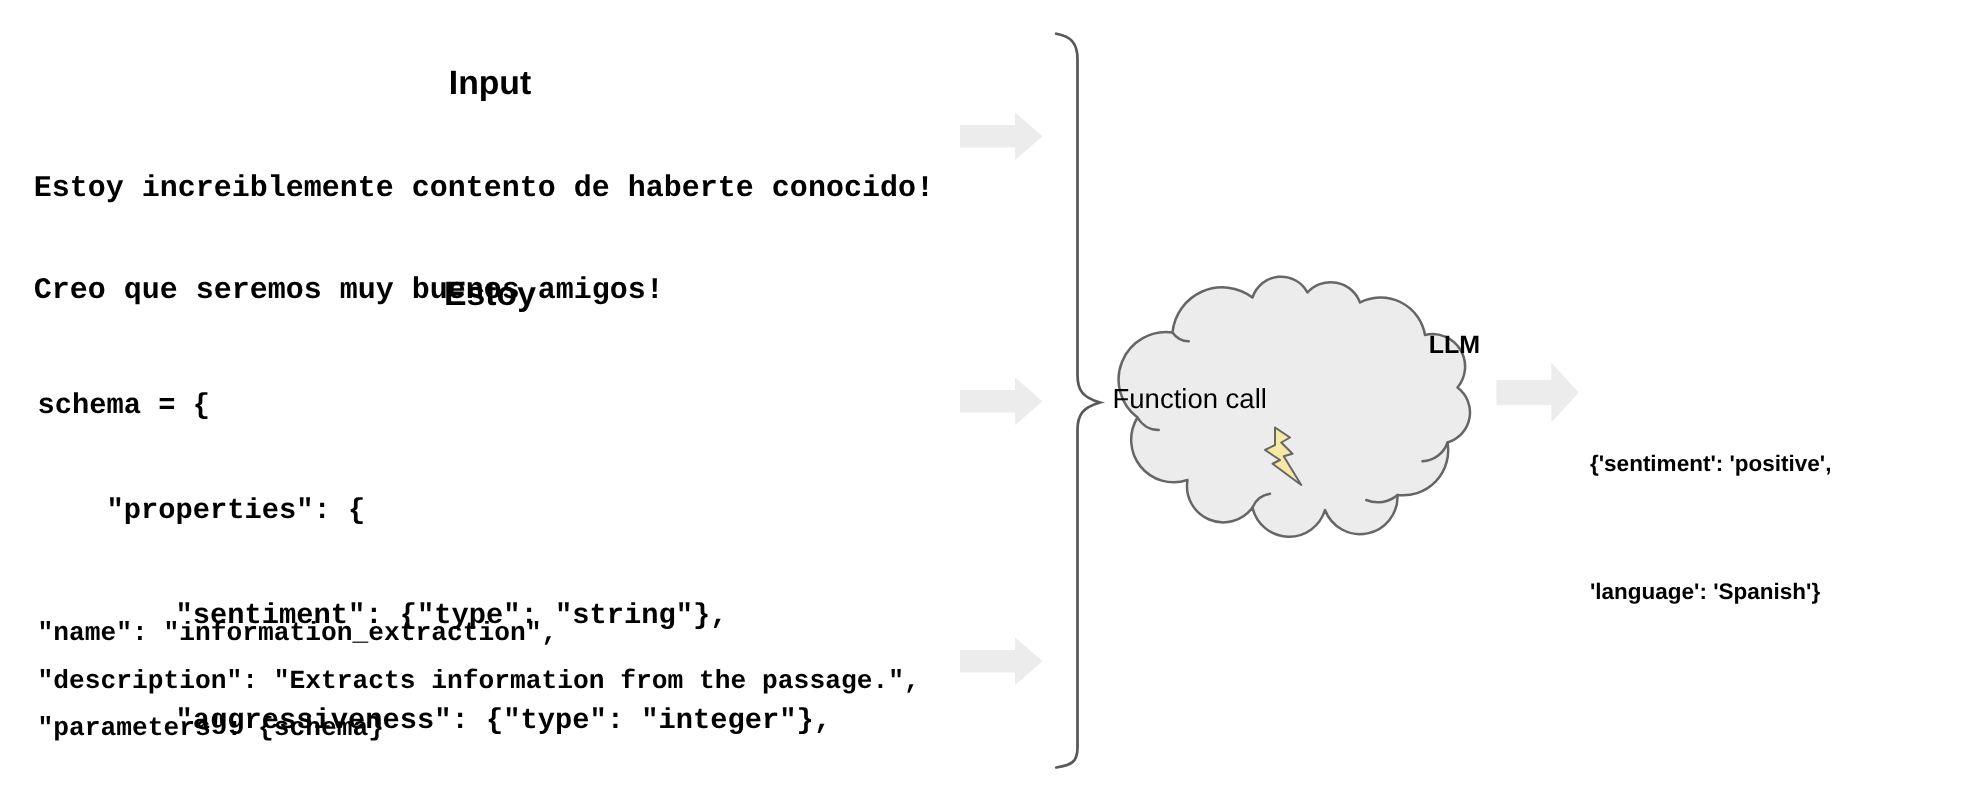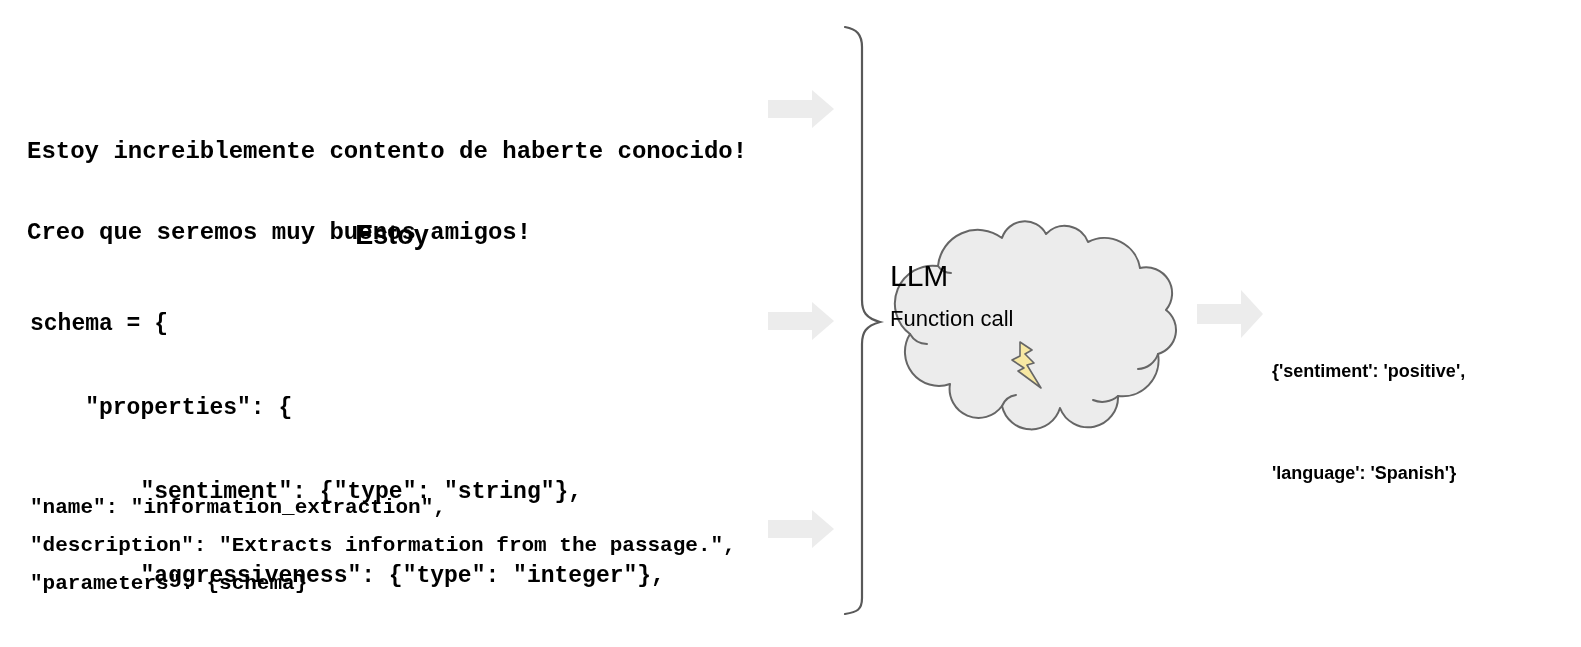--- a/index.html
+++ b/index.html
@@ -6,29 +6,30 @@
   .stage{position:relative;width:1581px;height:647px;background:#ffffff;overflow:hidden;
          font-family:"Liberation Sans",sans-serif;color:#000;}
   .abs{position:absolute;}
   .heading{width:730px;left:27px;text-align:center;font-weight:bold;font-size:27px;line-height:32px;}
   .code{font-family:"Liberation Mono","DejaVu Sans Mono",monospace;font-weight:bold;white-space:pre;}
   .input-code{left:27px;width:730px;text-align:left;font-size:24px;line-height:27px;}
   .schema-code{left:30px;font-size:23px;line-height:28px;}
   .fn-line{left:30px;font-size:21px;line-height:27px;}
   .cloud-box{left:890px;top:206px;width:294px;height:226px;}
   .cloud-box svg.cloud-svg{position:absolute;left:0;top:0;}
-  .llm-title{left:0;top:53px;width:100%;text-align:left;font-weight:normal;font-size:30px;line-height:34px;}
+  .llm-title{left:0;top:53px;width:100%;text-align:right;font-weight:bold;font-size:20px;line-height:34px;}
   .llm-sub{left:0;top:100px;width:100%;font-size:22px;line-height:26px;}
   .out-text{left:1272px;top:286px;font-weight:bold;font-size:18px;line-height:34px;white-space:pre;}
 </style>
 </head>
 <body>
 
 <div class="stage">
 
+  <div class="abs heading" style="top:50px;">Input</div>
   <div class="abs code input-code" style="top:84px;">
     <div>Estoy increiblemente contento de haberte conocido!</div>
     <div>Creo que seremos muy buenos amigos!</div>
   </div>
 
   <div class="abs heading" style="top:219px;">Estoy</div>
   <div class="abs code schema-code" style="top:254px;">
     <div>schema = {</div>
     <div>    "properties": {</div>
     <div>        "sentiment": {"type": "string"},</div>

